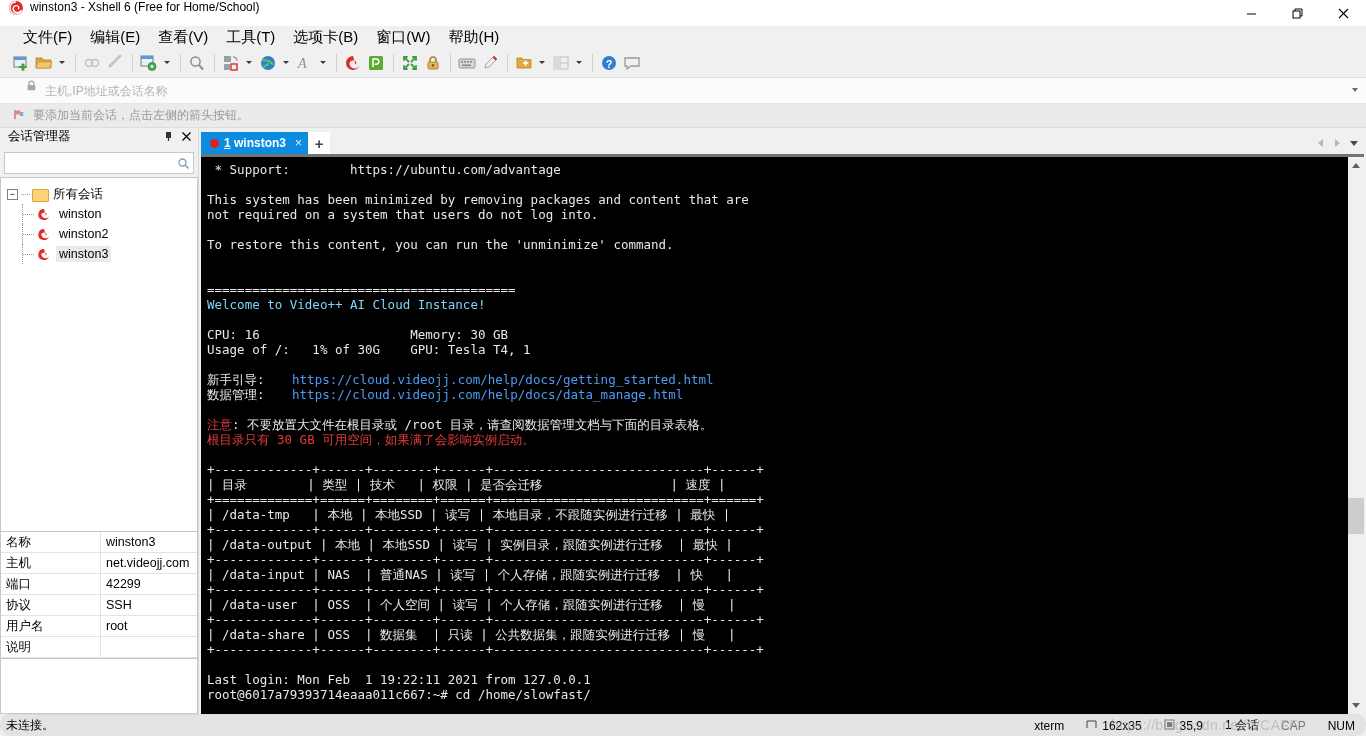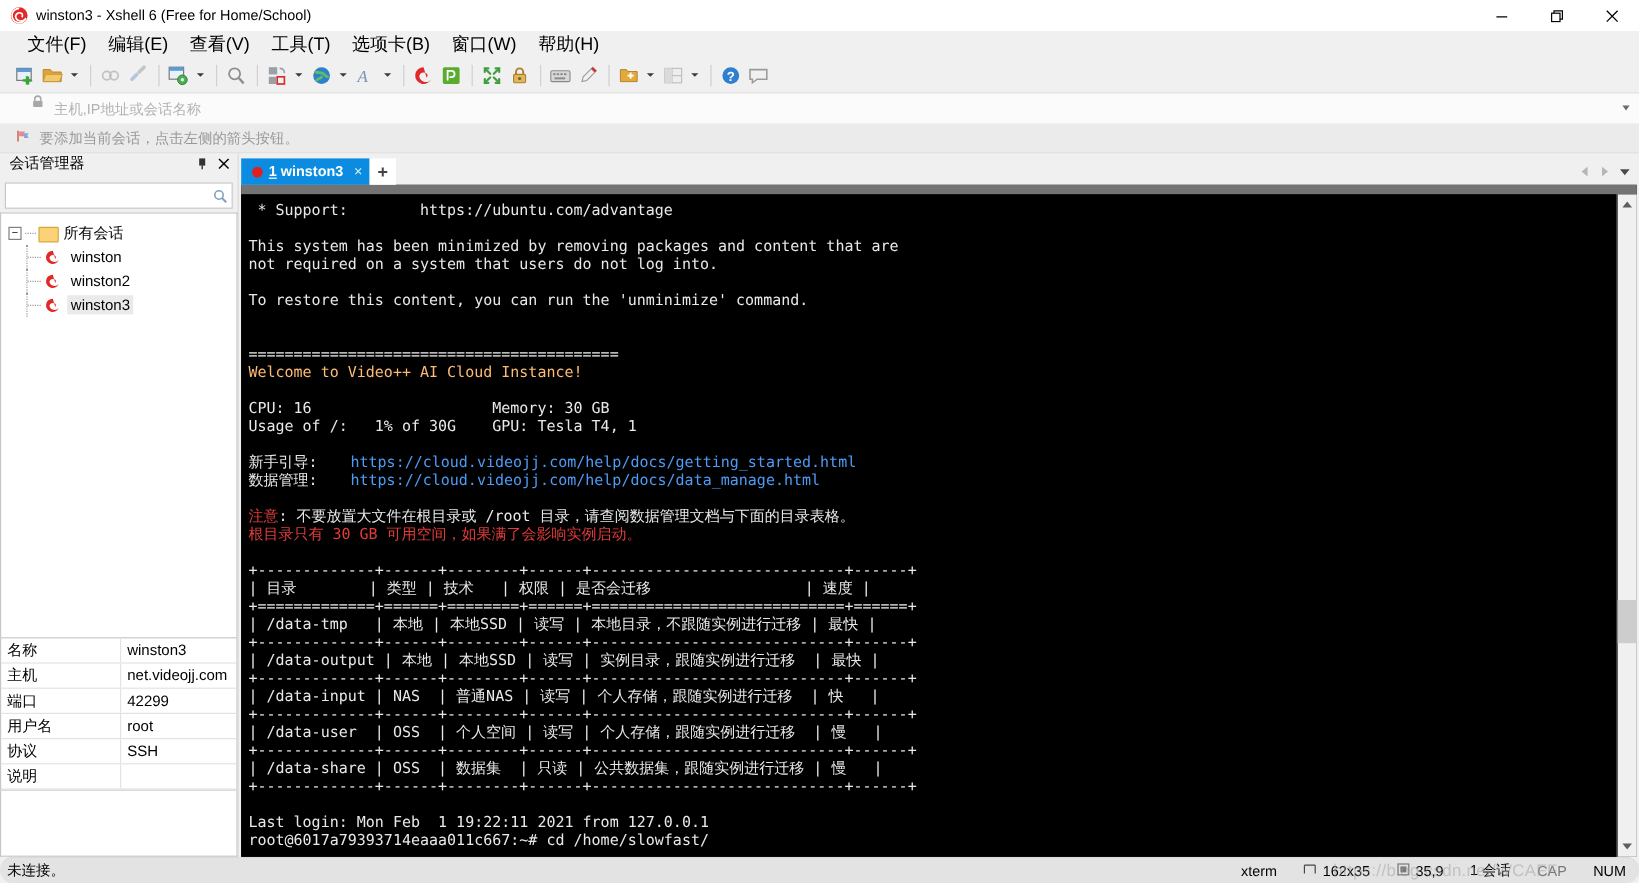--- a/index.html
+++ b/index.html
@@ -7,21 +7,21 @@
     width: 1366px; height: 736px;
     overflow: hidden;
     font-family: "Liberation Sans", sans-serif;
     background: #f0f0f0;
   }
   body { display: flex; flex-direction: column; }
 
   
   .titlebar {
     height: 26px; background: #ffffff;
-    display: flex; align-items: center;
+    display: flex; align-items: flex-start;
     flex: 0 0 26px;
   }
   .titlebar .app-icon {
     width: 16px; height: 16px; margin: 0 6px 0 8px;
     flex: 0 0 16px; position: relative;
   }
   .titlebar .title-text {
     font-size: 12px; color: #000; white-space: nowrap;
   }
   .win-controls { margin-left: auto; display: flex; height: 26px; }
@@ -233,31 +233,31 @@
   .tsr-btn {
     width: 14px; height: 16px; display: flex;
     align-items: center; justify-content: center;
   }
   .tri-l { width:0;height:0;border-top:4px solid transparent;border-bottom:4px solid transparent;border-right:5px solid #b6b6b6; }
   .tri-r { width:0;height:0;border-top:4px solid transparent;border-bottom:4px solid transparent;border-left:5px solid #b6b6b6; }
   .tri-d { width:0;height:0;border-left:4px solid transparent;border-right:4px solid transparent;border-top:5px solid #4a4a4a; }
 
   .term-wrap {
     flex: 1; display: flex; min-height: 0;
-    border-top: 8px solid #737373;
+    border-top: 3px solid #737373;
     background: #000;
   }
   .terminal {
     flex: 1; background: #000; color: #d8d8d8;
     font-family: "DejaVu Sans Mono", "Liberation Mono", monospace;
     font-size: 12.5px; line-height: 15px;
     padding: 5px 0 0 6px; overflow: hidden;
     white-space: pre; min-width: 0;
   }
-  .terminal .green  { color: #fdba74; }
+  .terminal .green  { color: #7dd3fc; }
   .terminal .blue   { color: #4d9bf5; margin-left: 20px; }
   .terminal .red    { color: #e23b3b; }
   .terminal .white  { color: #e8e8e8; }
   .term-scroll {
     width: 17px; flex: 0 0 17px; background: #f0f0f0;
     display: flex; flex-direction: column;
     border-left: 1px solid #000;
   }
   .ts-btn {
     height: 17px; flex: 0 0 17px; display: flex;
@@ -603,26 +603,26 @@
       </div>
       <div class="prop-row">
         <div class="prop-key">主机</div>
         <div class="prop-val">net.videojj.com</div>
       </div>
       <div class="prop-row">
         <div class="prop-key">端口</div>
         <div class="prop-val">42299</div>
       </div>
       <div class="prop-row">
+        <div class="prop-key">协议</div>
+        <div class="prop-val">SSH</div>
+      </div>
+      <div class="prop-row">
         <div class="prop-key">用户名</div>
         <div class="prop-val">root</div>
-      </div>
-      <div class="prop-row">
-        <div class="prop-key">协议</div>
-        <div class="prop-val">SSH</div>
       </div>
       <div class="prop-row">
         <div class="prop-key">说明</div>
         <div class="prop-val"></div>
       </div>
     </div>
     <div class="props-filler"></div>
   </div>
 
   <div class="main">

